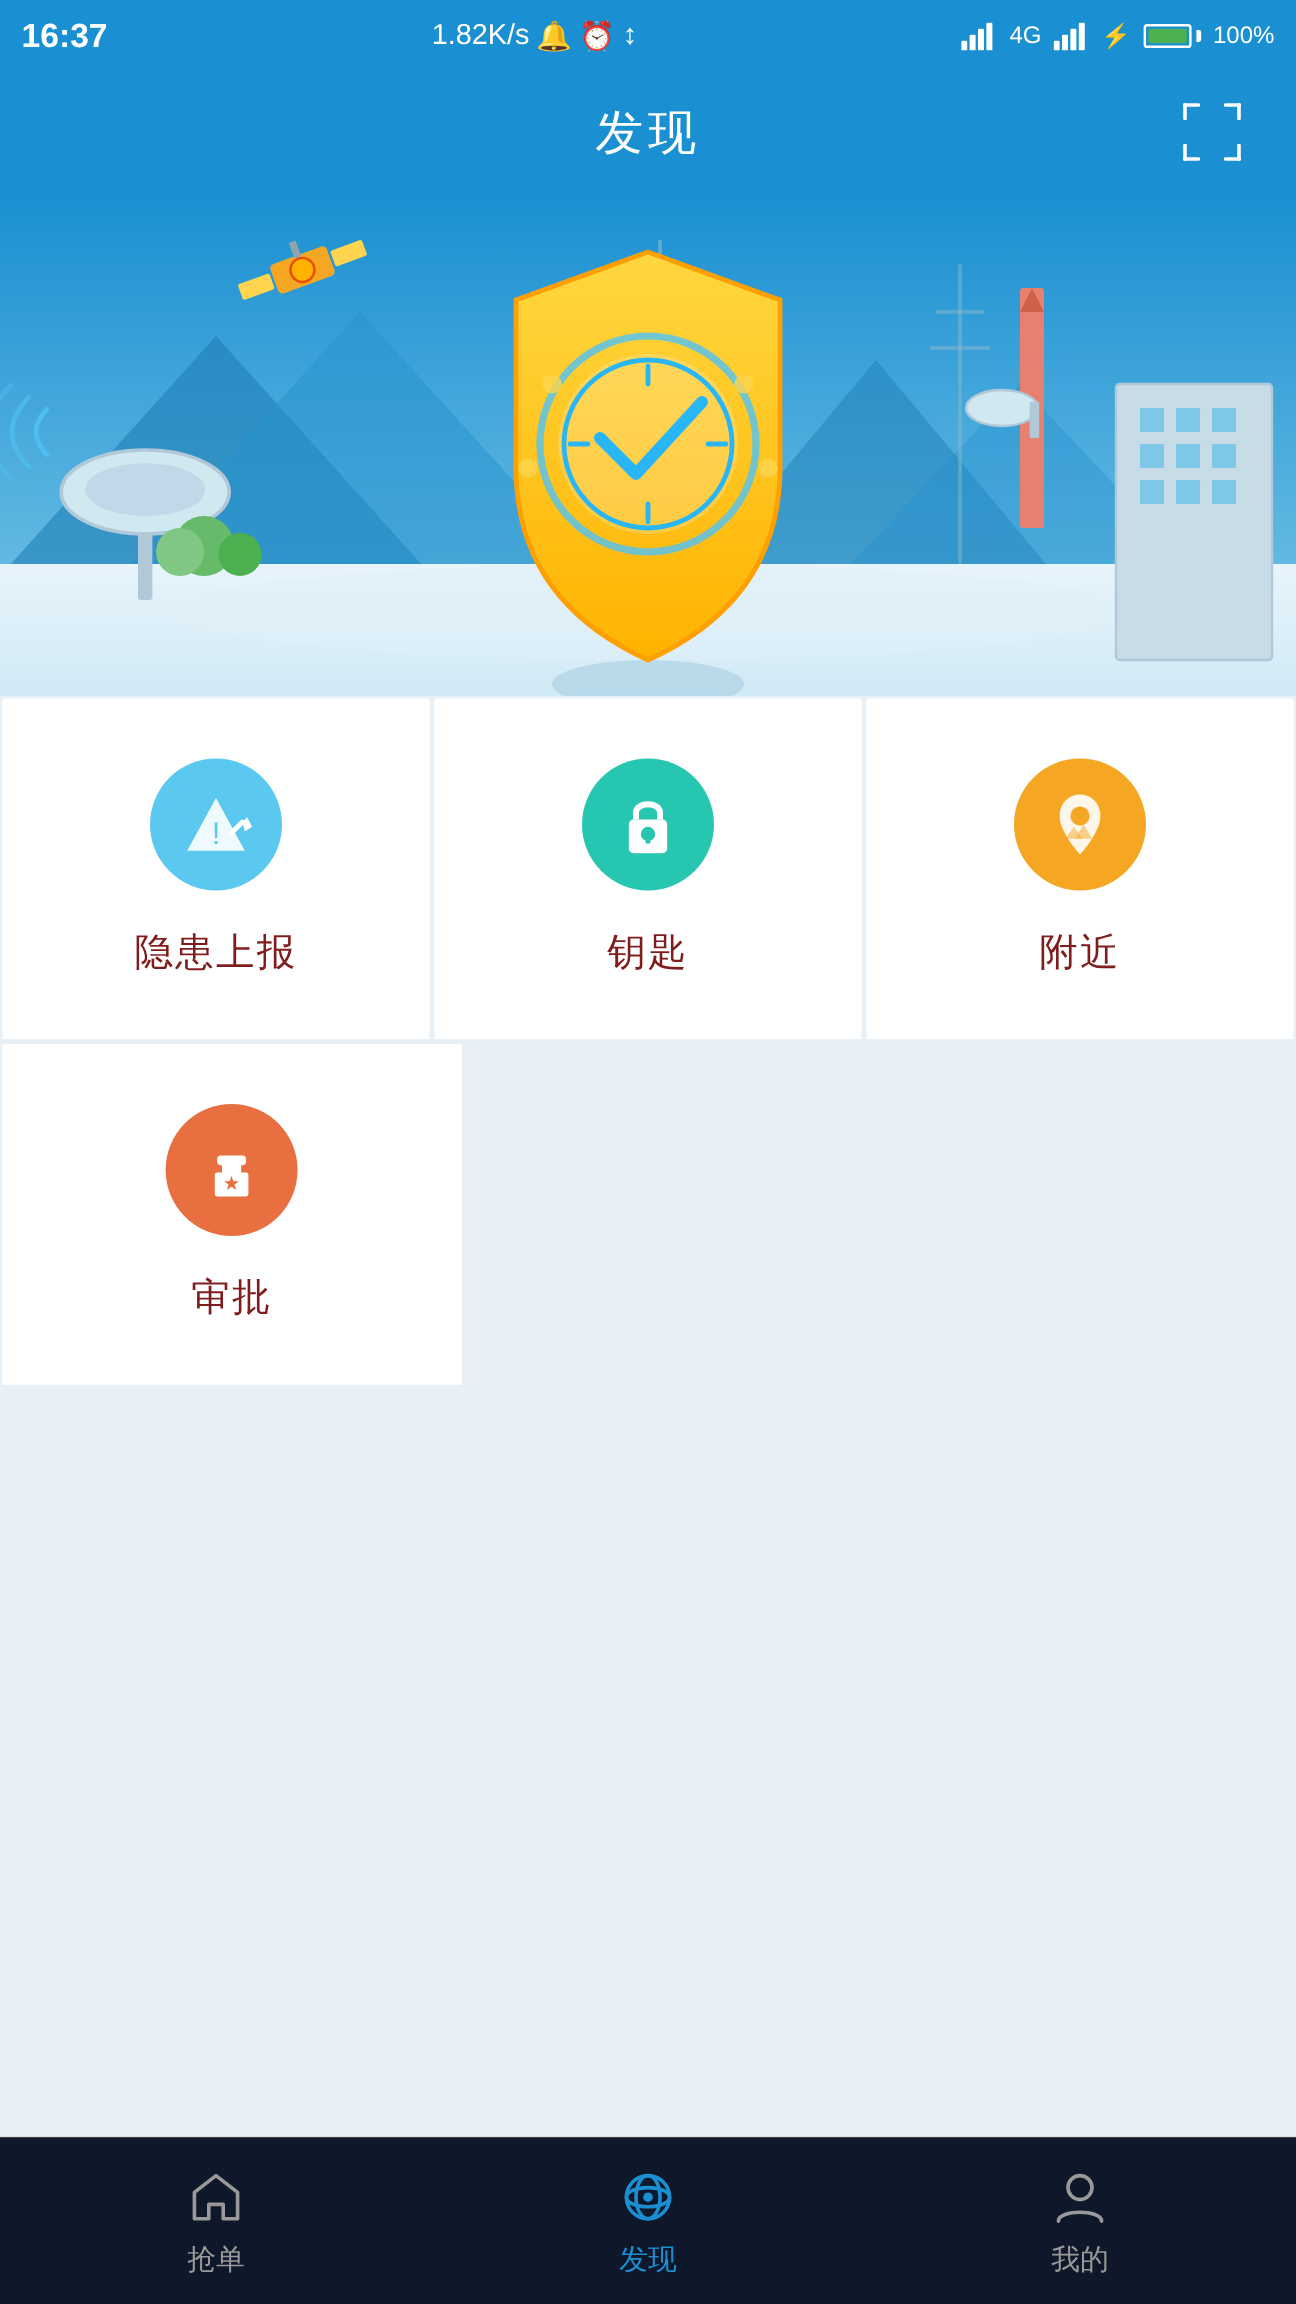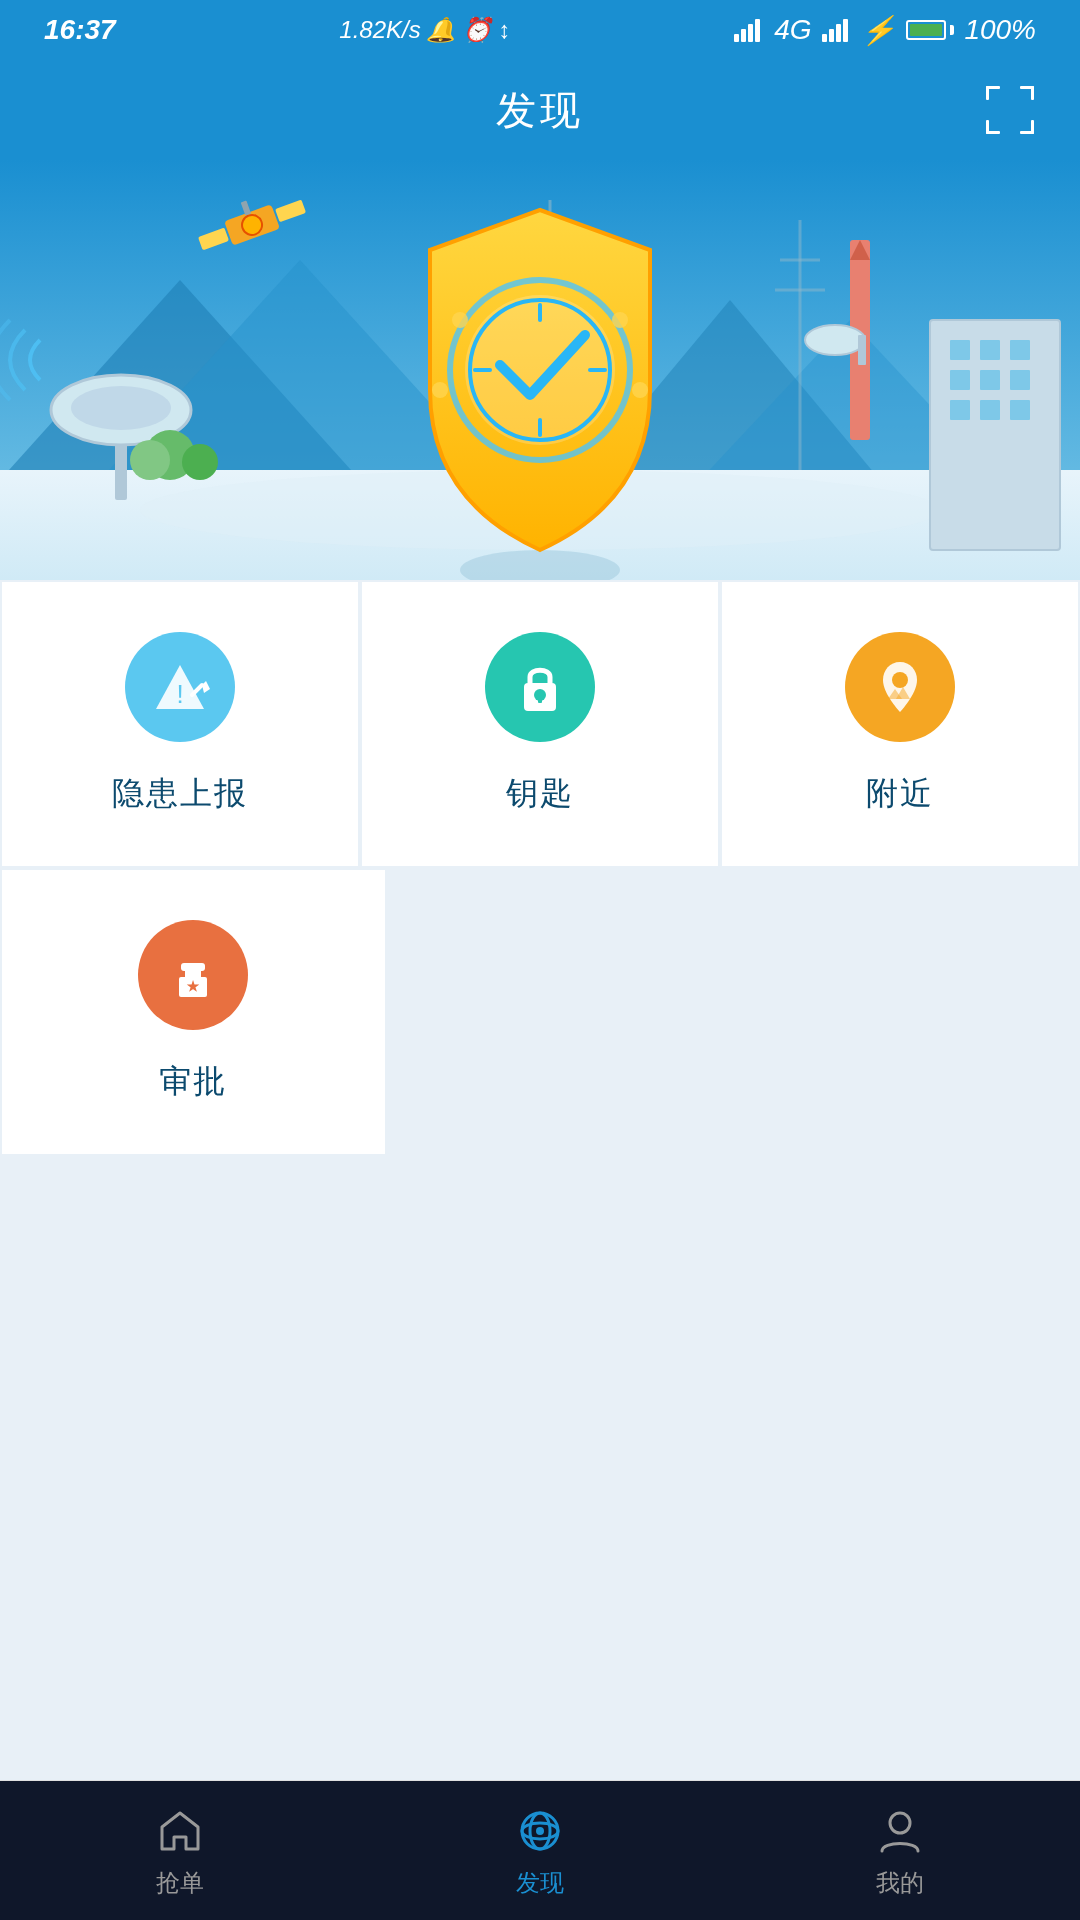--- a/index.html
+++ b/index.html
@@ -14,38 +14,37 @@
     }
 
     
     .status-bar {
       width: 100%;
       height: 60px;
       background: #1a8fd1;
       display: flex;
       align-items: center;
       justify-content: space-between;
-      padding: 0 44px;
+      padding: 0 18px;
       color: white;
       font-size: 28px;
       font-weight: 500;
-      font-style: italic;
     }
     .status-left { font-weight: bold; }
     .status-center {
       display: flex;
       align-items: center;
       gap: 6px;
       font-size: 24px;
     }
     .status-right {
       display: flex;
       align-items: center;
       gap: 10px;
-      font-size: 28px;
+      font-size: 20px;
     }
     .battery-icon {
       display: inline-flex;
       align-items: center;
       gap: 4px;
     }
     .battery-body {
       width: 40px;
       height: 20px;
       border: 2px solid white;
@@ -141,21 +140,21 @@
       width: 110px;
       height: 110px;
       border-radius: 50%;
       display: flex;
       align-items: center;
       justify-content: center;
       margin-bottom: 30px;
     }
     .cell-label {
       font-size: 32px;
-      color: #0c4a6e;
+      color: #7f1d1d;
       letter-spacing: 2px;
     }
 
     
     .bottom-nav {
       position: absolute;
       bottom: 0;
       left: 0;
       width: 100%;
       height: 140px;

